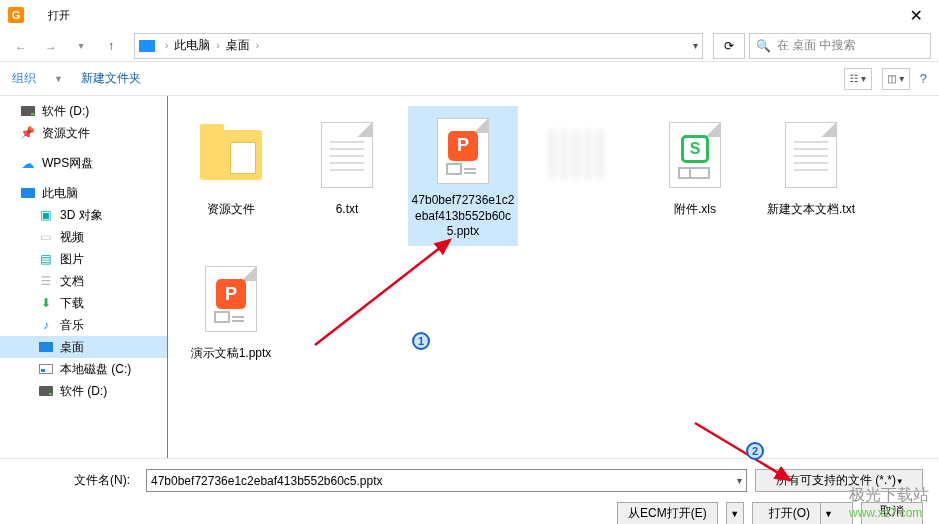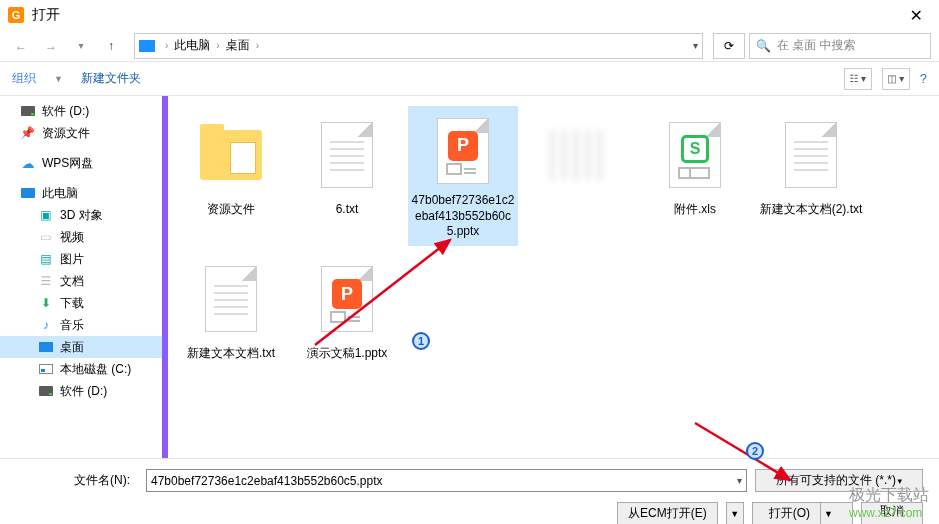--- a/index.html
+++ b/index.html
@@ -1,40 +1,40 @@
 <!DOCTYPE html>
 <html><head>
 <meta charset="utf-8">
 <style>
 * { box-sizing: border-box; margin: 0; padding: 0; font-family: "Microsoft YaHei", "Segoe UI", sans-serif; }
 body { width: 939px; height: 524px; background: #fff; overflow: hidden; position: relative; font-size: 12px; }
 
 .titlebar { height: 30px; display: flex; align-items: center; padding: 0 8px; }
 .app-icon { width: 16px; height: 16px; background: #ff8c00; border-radius: 2px; display: inline-flex; align-items: center; justify-content: center; color: #fff; font-weight: bold; font-size: 11px; }
-.title-text { margin-left: 8px; font-size: 14px; }
+.title-text { margin-left: 24px; font-size: 11px; }
 .close-x { margin-left: auto; font-size: 16px; padding: 0 8px; cursor: pointer; }
 
 .navbar { height: 32px; display: flex; align-items: center; padding: 0 8px; gap: 4px; border-bottom: 1px solid #e5e5e5; }
 .nav-btn { width: 26px; height: 26px; display: flex; align-items: center; justify-content: center; color: #888; cursor: pointer; }
 .nav-btn.enabled { color: #333; }
 .breadcrumb { flex: 1; height: 26px; border: 1px solid #ccc; display: flex; align-items: center; padding: 0 4px; margin: 0 6px; }
 .bc-icon { width: 16px; height: 12px; background: #1e90ff; margin-right: 4px; }
 .bc-sep { color: #888; margin: 0 6px; font-size: 10px; }
 .bc-down { margin-left: auto; color: #555; font-size: 10px; }
 .refresh-btn { width: 32px; height: 26px; border: 1px solid #ccc; display: flex; align-items: center; justify-content: center; cursor: pointer; }
 .searchbox { width: 182px; height: 26px; border: 1px solid #ccc; display: flex; align-items: center; padding: 0 6px; color: #888; }
 .searchbox .si { margin-right: 6px; }
 
 .toolbar { height: 34px; display: flex; align-items: center; padding: 0 12px; gap: 18px; border-bottom: 1px solid #e5e5e5; background: #fff; }
 .toolbar .right { margin-left: auto; display: flex; gap: 10px; align-items: center; }
 .view-btn { width: 28px; height: 22px; border: 1px solid #ccc; display: flex; align-items: center; justify-content: center; cursor: pointer; color: #555; font-size: 10px; }
 .help-btn { color: #2176cc; cursor: pointer; font-size: 13px; }
 
 .body-area { display: flex; height: 362px; }
-.sidebar { width: 168px; border-right: 6px solid #8b5cf6; overflow-y: auto; padding: 4px 0; }
+.sidebar { width: 168px; border-right: 1px solid #8b5cf6; overflow-y: auto; padding: 4px 0; }
 .tree-item { display: flex; align-items: center; height: 22px; padding-left: 20px; gap: 6px; cursor: pointer; font-size: 12px; white-space: nowrap; }
 .tree-item.child { padding-left: 38px; }
 .tree-item.selected { background: #cce8ff; }
 .tree-item .ticon { width: 16px; height: 14px; display: flex; align-items: center; justify-content: center; }
 .ico-drive { width: 14px; height: 10px; background: #5a5a5a; border-radius: 1px; position: relative; }
 .ico-drive::after { content: ""; position: absolute; right: 1px; bottom: 1px; width: 3px; height: 2px; background: #3dd13d; }
 .ico-pin { color: #e74c3c; font-size: 12px; }
 .ico-cloud { color: #2196f3; font-size: 13px; }
 .ico-pc { width: 14px; height: 10px; background: #1e88e5; border-radius: 1px; }
 .ico-3d { color: #0aa; }
@@ -268,35 +268,20 @@
             <div class="fold"></div>
             <div class="lines">
               <div></div>
               <div></div>
               <div></div>
               <div></div>
               <div></div>
             </div>
           </div>
         </div>
-        <div class="file-label">新建文本文档(2).txt</div>
-      </div>
-      <div class="file-item">
-        <div class="file-icon">
-          <div class="txt-ic">
-            <div class="fold"></div>
-            <div class="lines">
-              <div></div>
-              <div></div>
-              <div></div>
-              <div></div>
-              <div></div>
-            </div>
-          </div>
-        </div>
         <div class="file-label">新建文本文档.txt</div>
       </div>
       <div class="file-item">
         <div class="file-icon">
           <div class="pptx-ic">
             <div class="fold"></div>
             <div class="p-badge">P</div>
             <div class="slide"></div>
           </div>
         </div>

